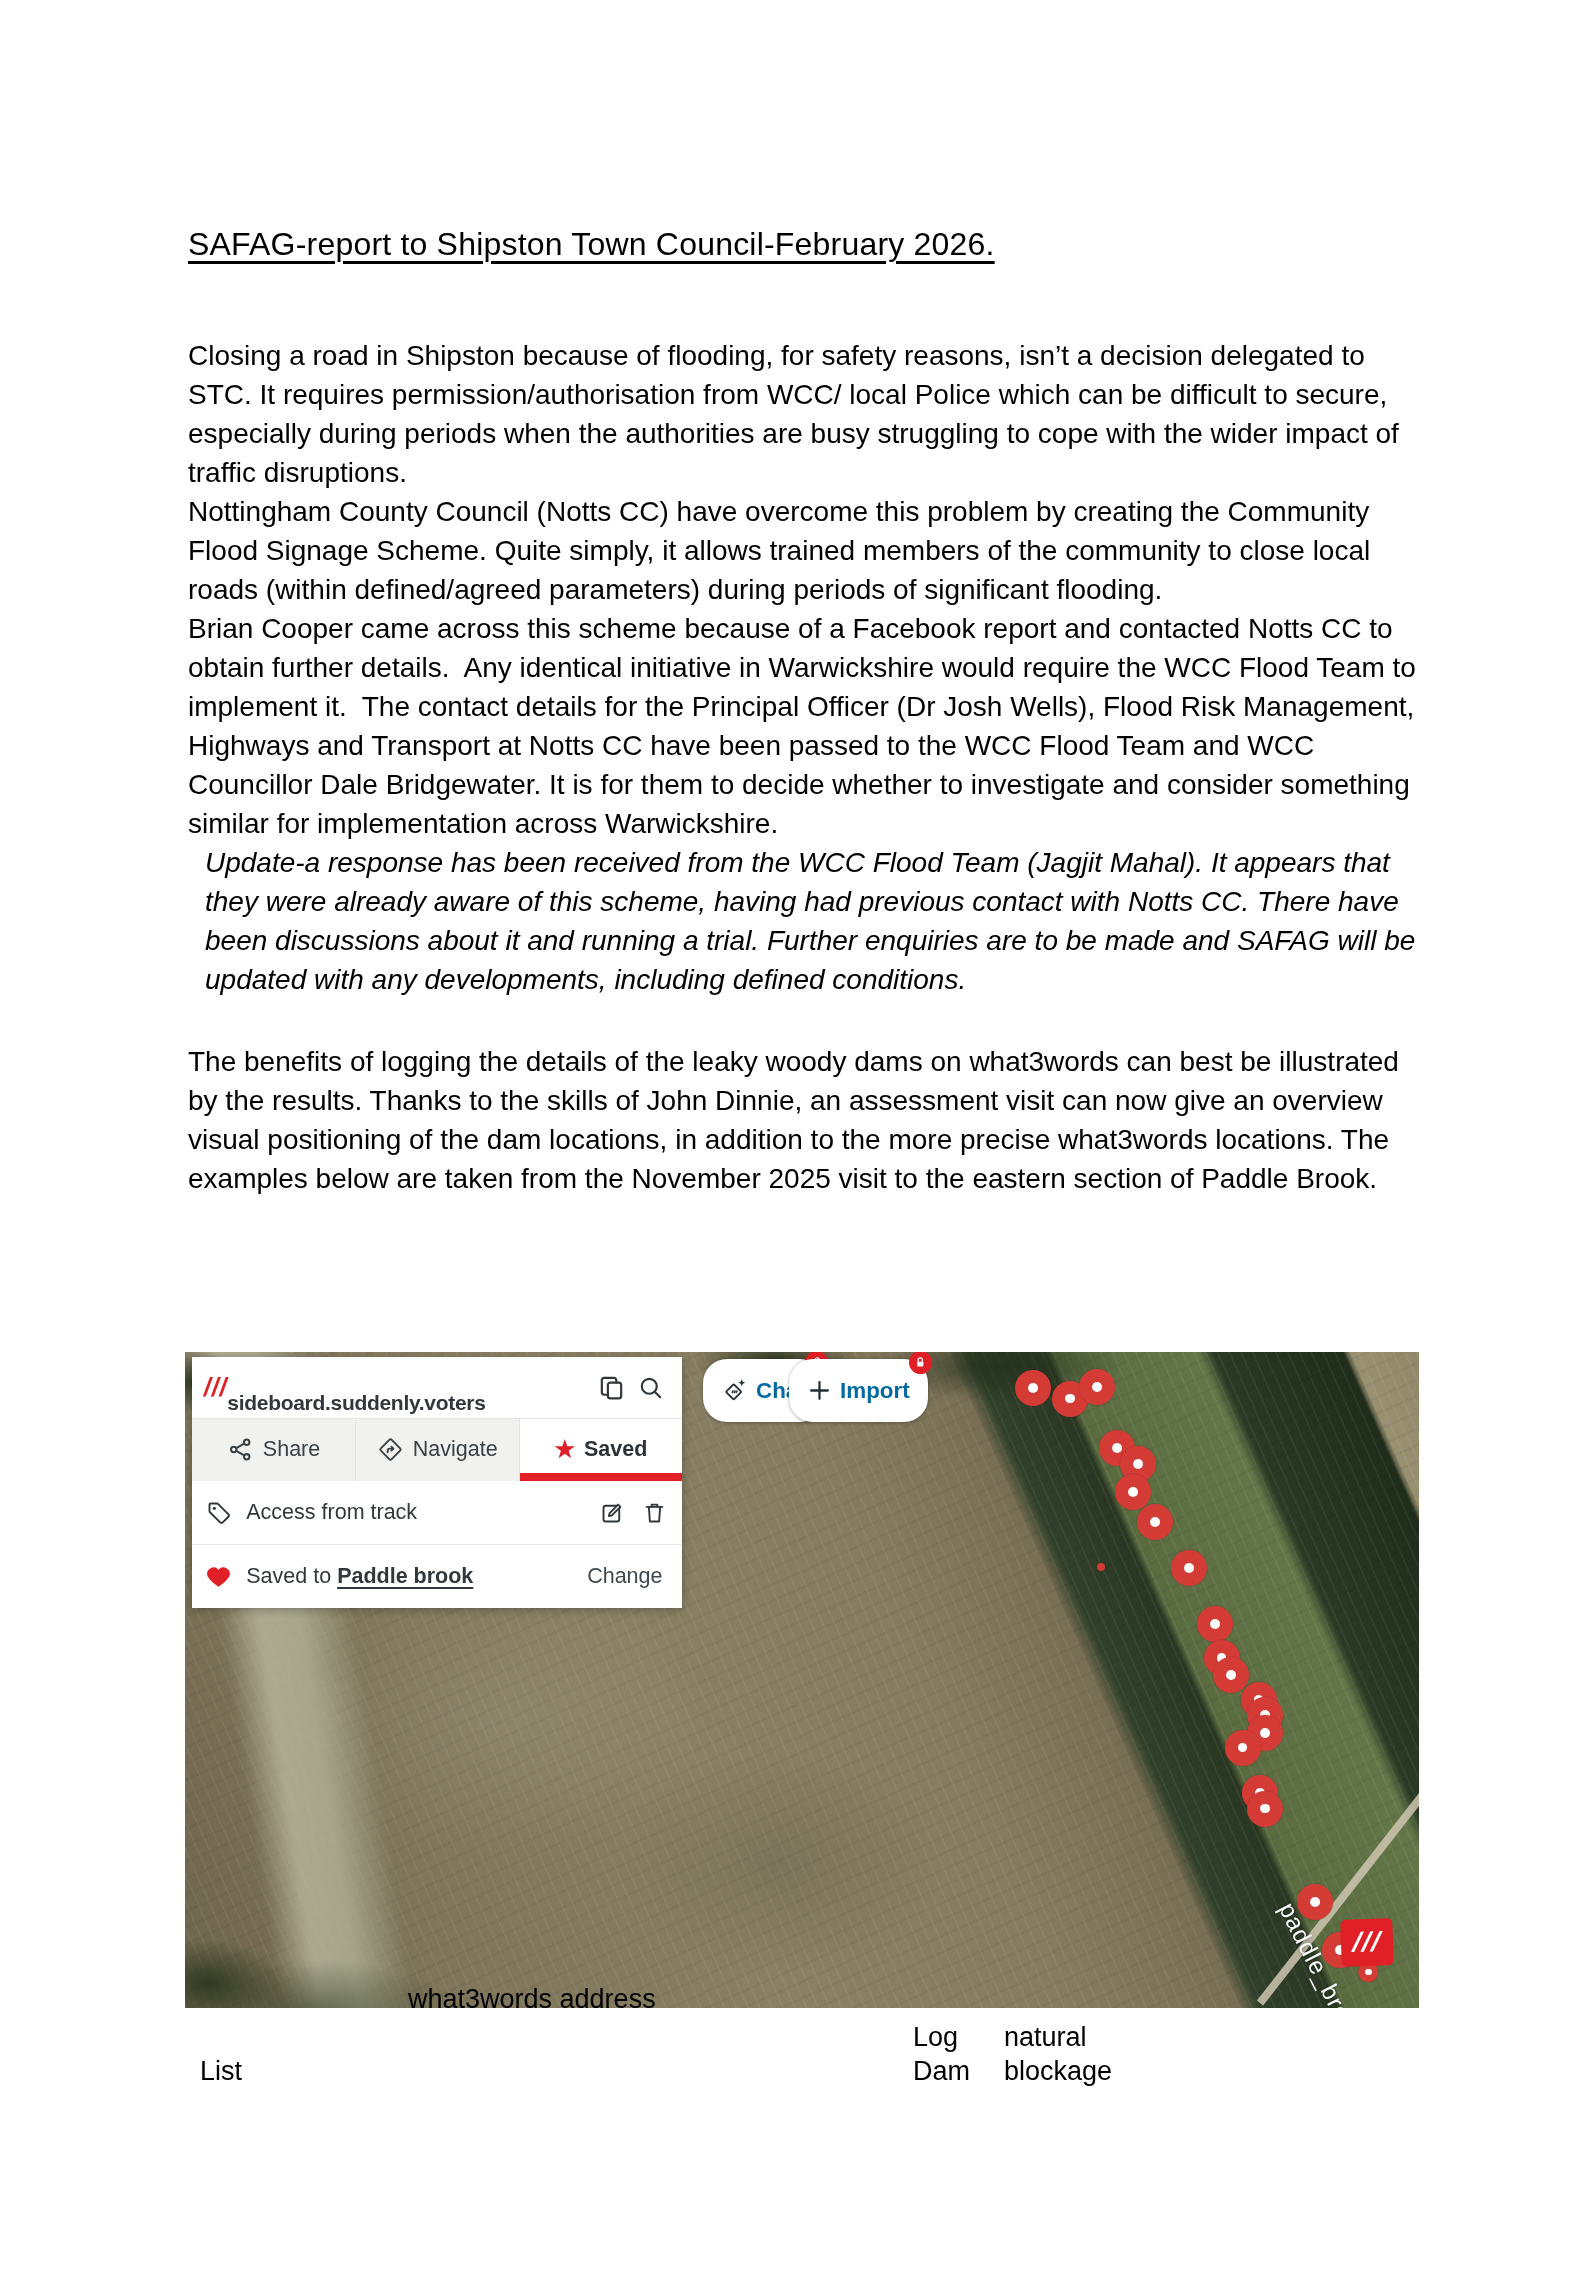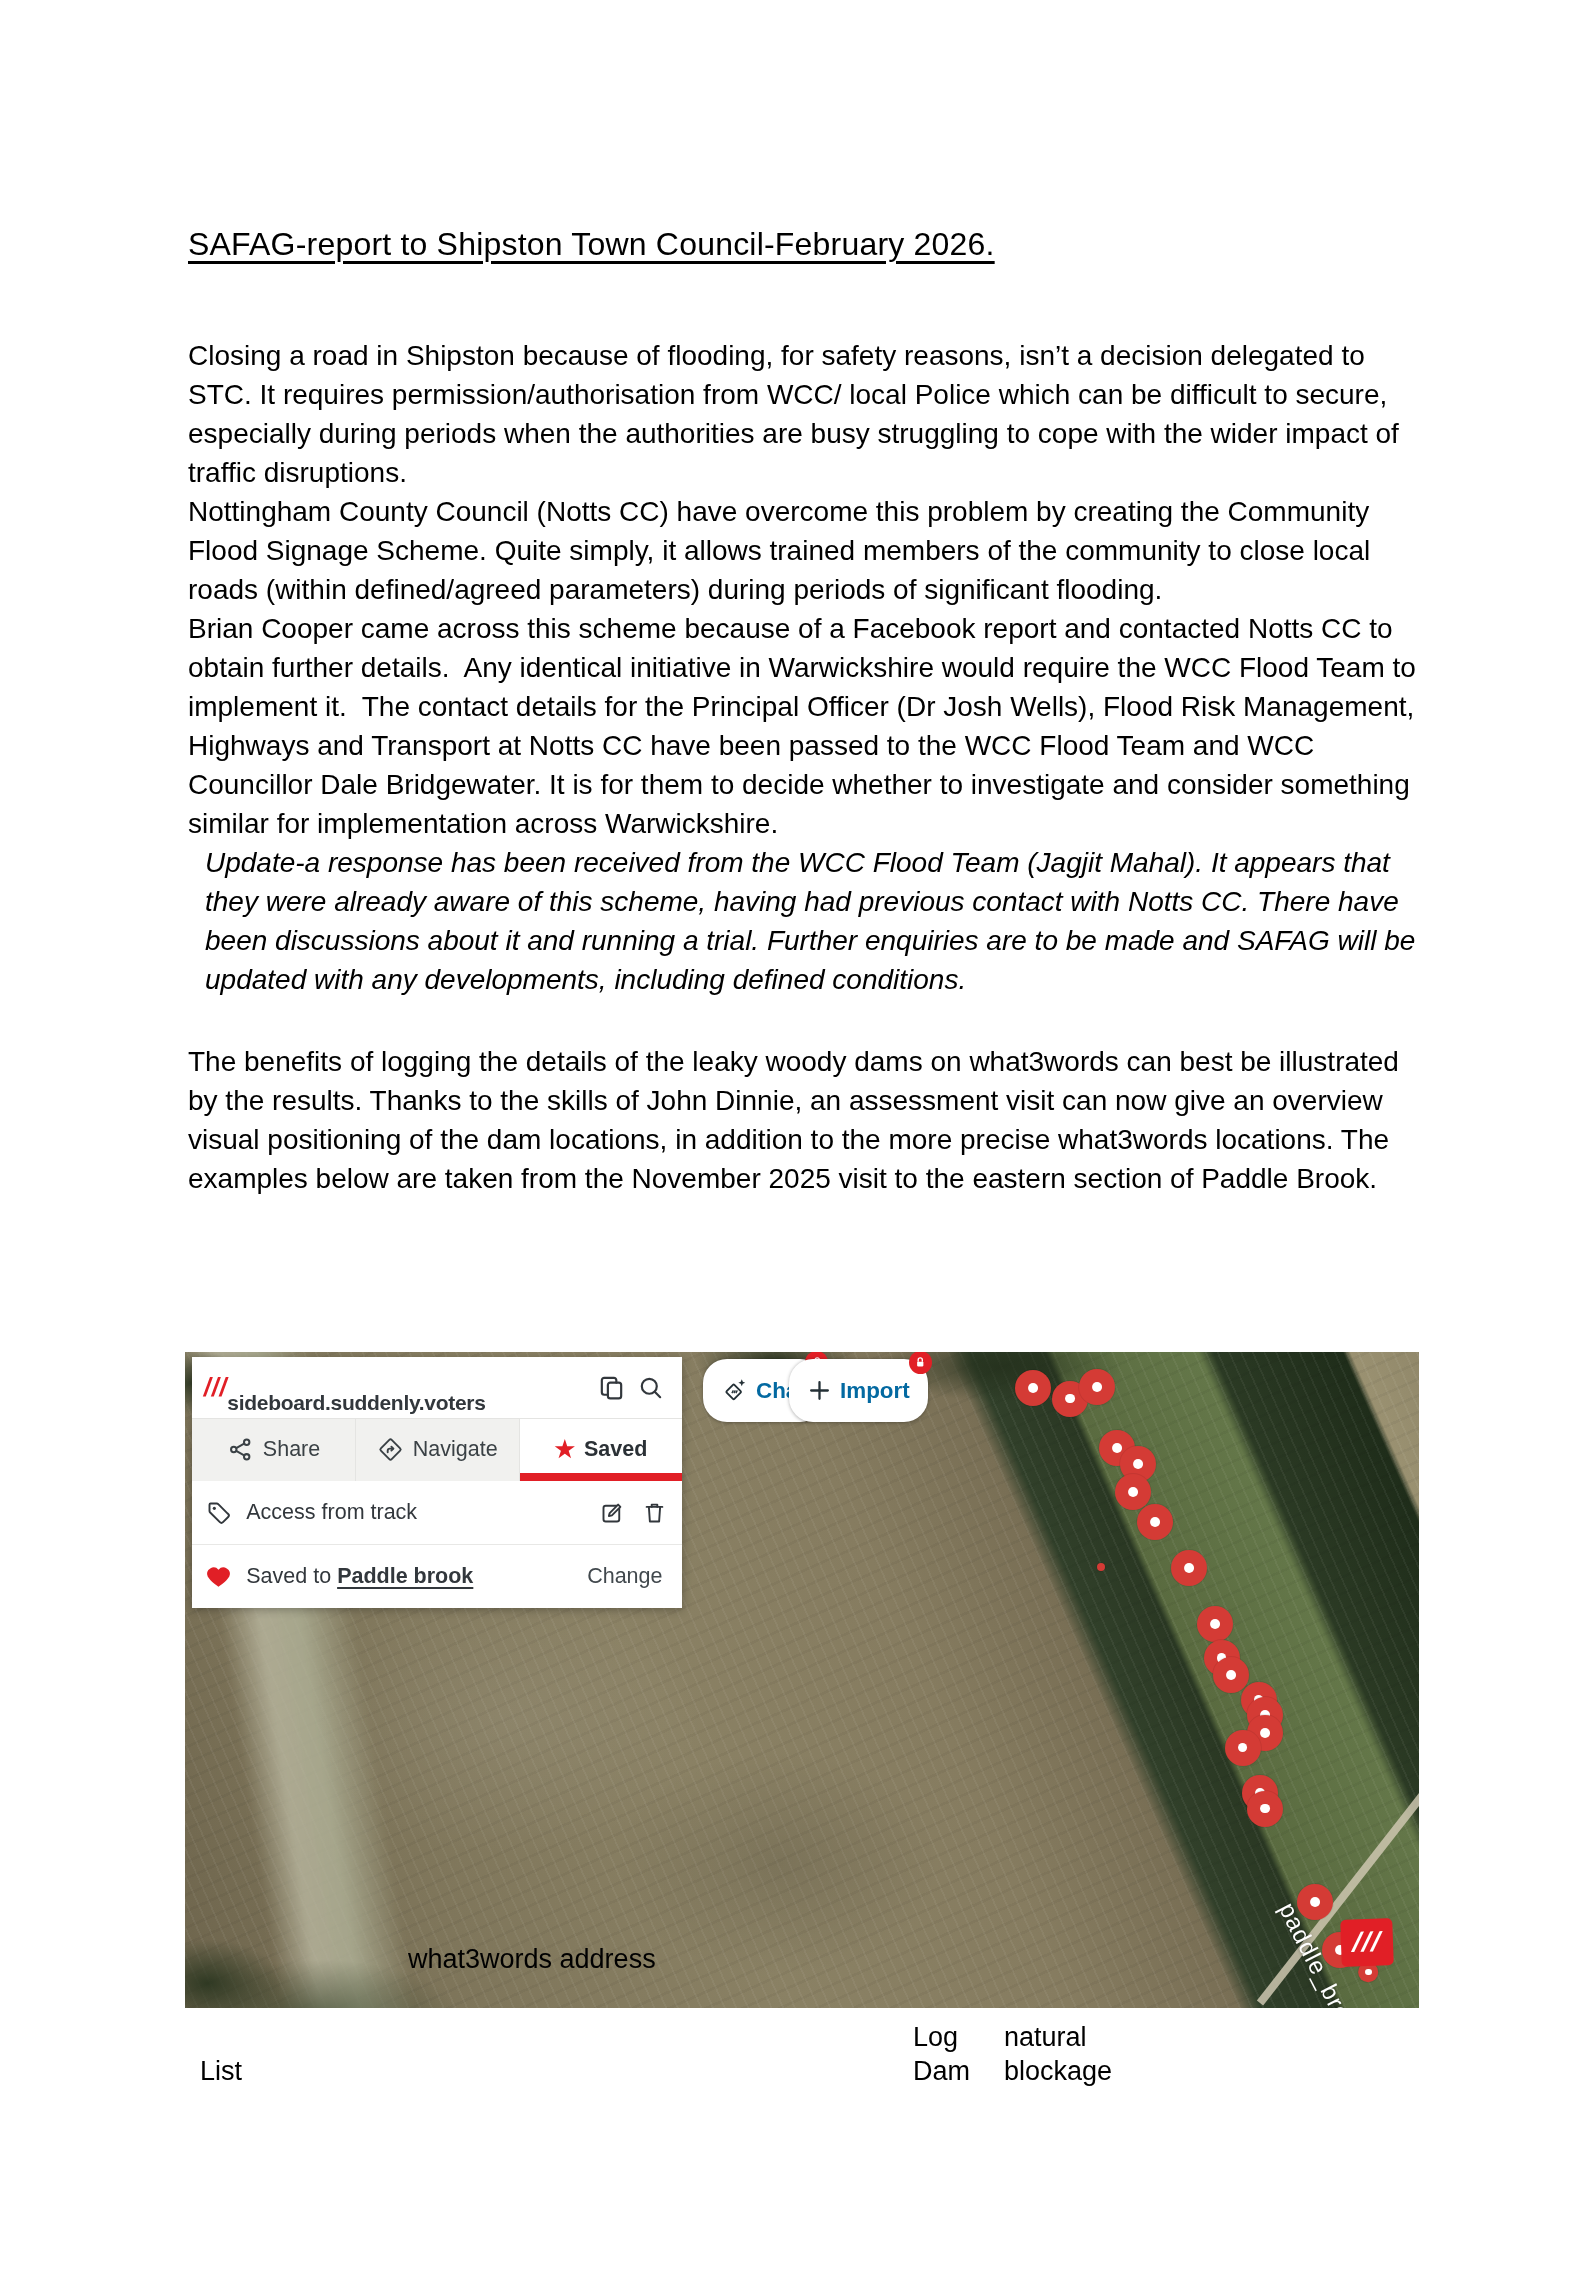--- a/index.html
+++ b/index.html
@@ -315,20 +315,20 @@
       <span class="lock-badge">
         <svg width="12.5" height="12.5" viewBox="0 0 24 24" fill="none" stroke="#fff" stroke-width="2.6">
           <path d="M8 11V7.5a4 4 0 0 1 8 0V11"></path>
           <rect x="6" y="11" width="12" height="9" rx="1.6" fill="#fff" stroke="none"></rect>
         </svg>
       </span>
     </div>
   </div>
 
   <div class="footer-col" style="left:200px;top:2054px;">List</div>
-  <div class="footer-col" style="left:408px;top:1942px;">what3words address</div>
+  <div class="footer-col" style="left:408px;top:1982px;">what3words address</div>
   <div class="footer-col" style="left:913px;top:2020px;">Log
 Dam</div>
   <div class="footer-col" style="left:1004px;top:2020px;">natural
 blockage</div>
 
 </div>
 
 
 </body></html>

